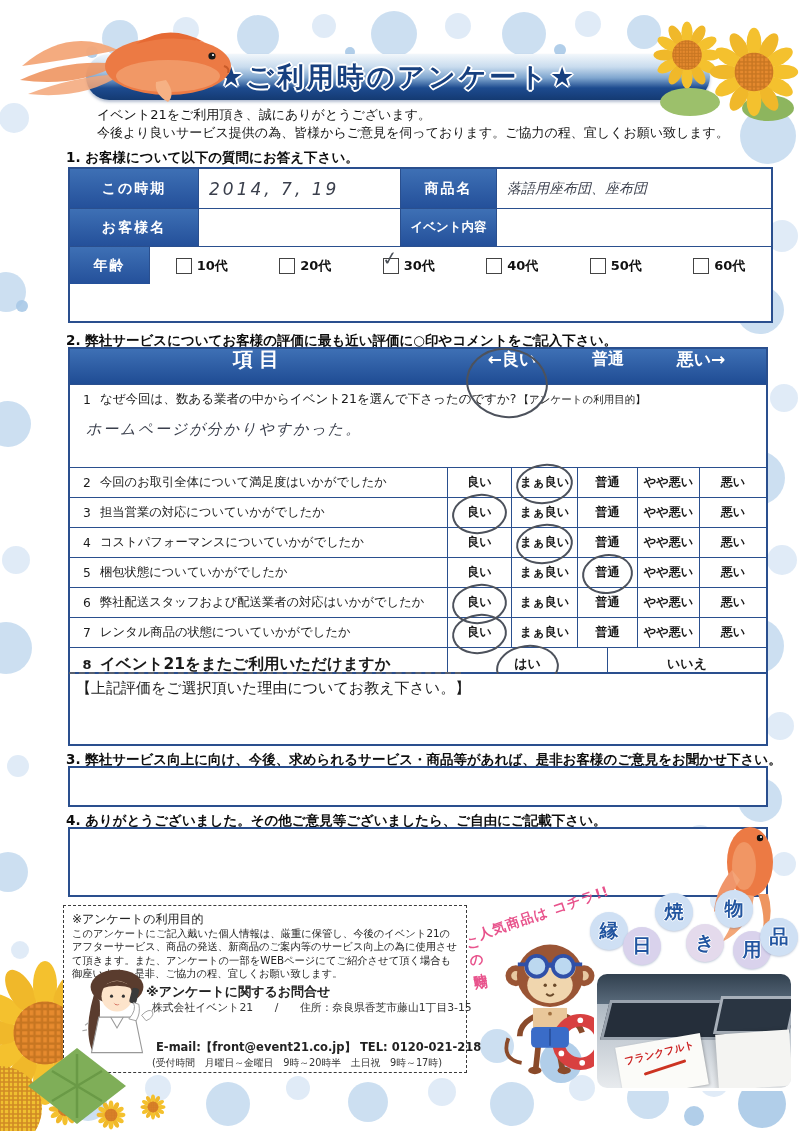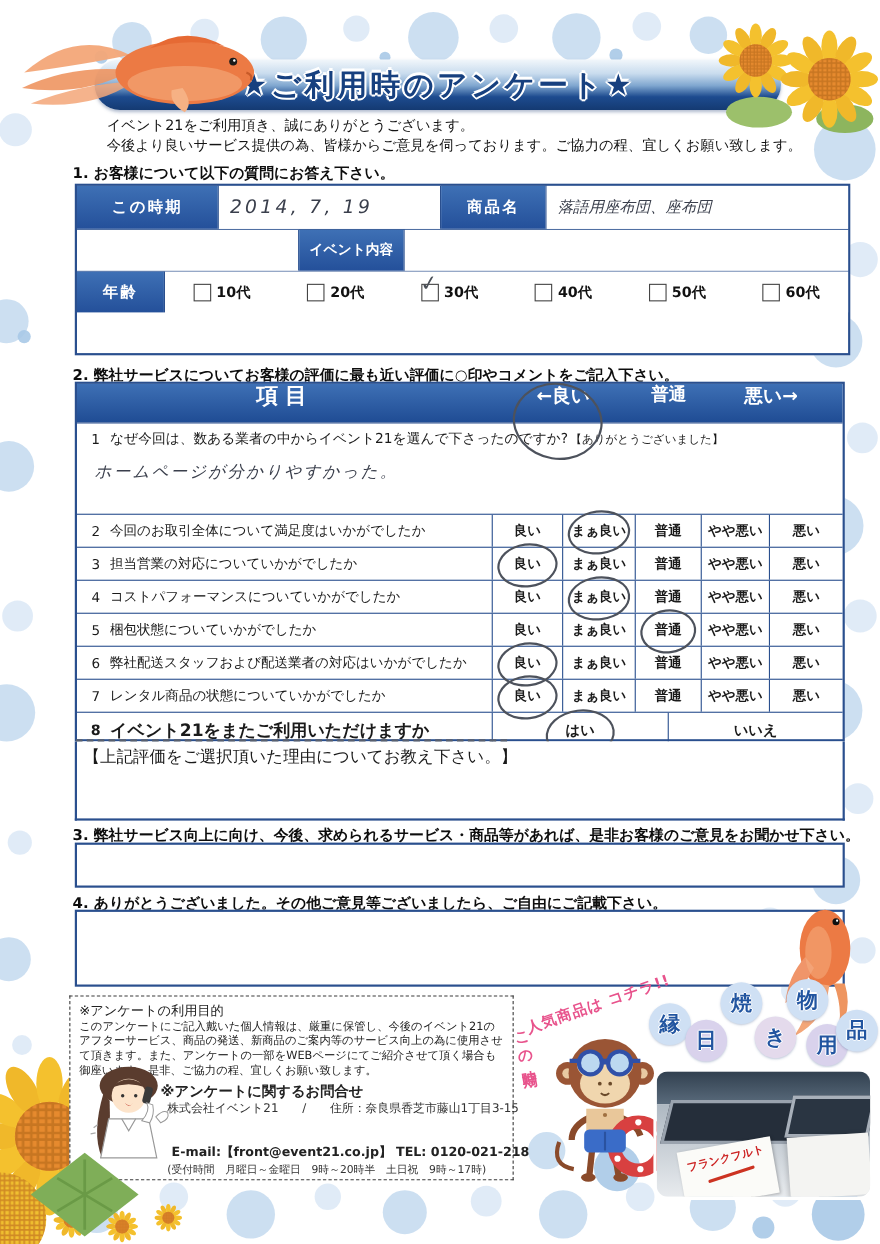--- a/index.html
+++ b/index.html
@@ -167,20 +167,23 @@
       <div class="cell lbl" style="width:129px">
           <span>この時期</span>
         </div>
       <div class="cell val hand" style="width:202px;font-size:17px;letter-spacing:3px">2014, 7, 19</div>
       <div class="cell lbl" style="width:96px">
           <span>商品名</span>
         </div>
       <div class="cell val hand" style="flex:1;font-size:14px">落語用座布団、座布団</div>
     </div>
     <div class="row" style="height:38px">
+      <div class="cell lbl" style="width:129px">
+          <span>お客様名</span>
+        </div>
       <div class="cell val" style="width:202px"></div>
       <div class="cell lbl" style="width:96px;font-size:12.5px;letter-spacing:0">
           <span>イベント内容</span>
         </div>
       <div class="cell val" style="flex:1"></div>
     </div>
     <div class="row" style="height:37px">
       <div class="cell lbl" style="width:80px">
           <span>年齢</span>
         </div>
@@ -221,21 +224,21 @@
     <div id="t2head">
       <span style="left:0;width:378px;font-size:20px;letter-spacing:6px">項目</span>
       <span style="left:378px;width:128px;font-size:17px">←良い</span>
       <span style="left:508px;width:60px;font-size:16px">普通</span>
       <span style="left:566px;width:130px;font-size:17px">悪い→</span>
     </div>
     <div style="height:82px;border-bottom:1px solid #2a4f8e;position:relative">
       <div style="display:flex;align-items:center;padding:6px 0 0 8px;font-size:12.5px">
         <span class="q-num">1</span>
         <span>なぜ今回は、数ある業者の中からイベント21を選んで下さったのですか?</span>
-        <span style="font-size:10.5px;margin-left:2px">【ありがとうございました】</span>
+        <span style="font-size:10.5px;margin-left:2px">【アンケートの利用目的】</span>
       </div>
       <div class="hand" style="padding:12px 0 0 16px;font-size:15px;letter-spacing:2px">ホームページが分かりやすかった。</div>
     </div>
     <div id="rating-rows">
         <div class="rating-row">
           <div class="q-cell">
             <span class="q-num">2</span>
             <span>今回のお取引全体について満足度はいかがでしたか</span>
           </div>
           <div class="opt-cell" style="width: 64px;">

